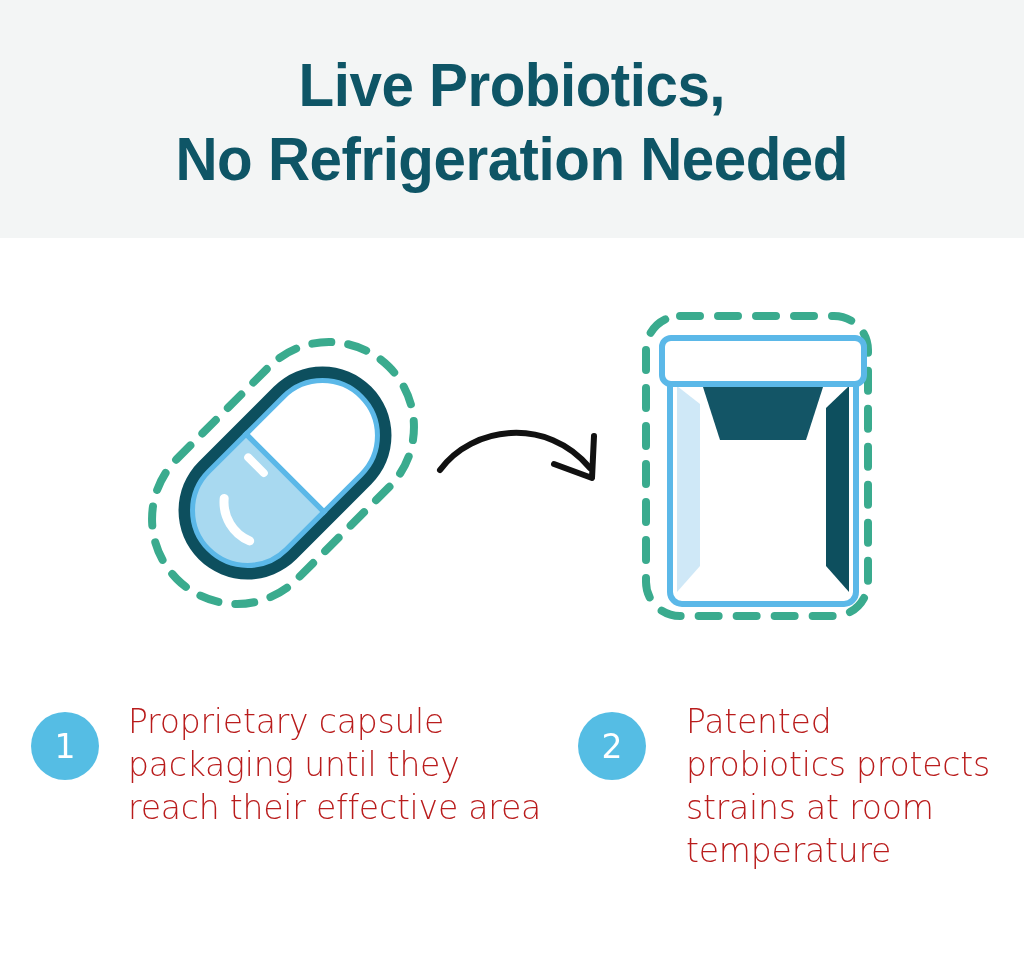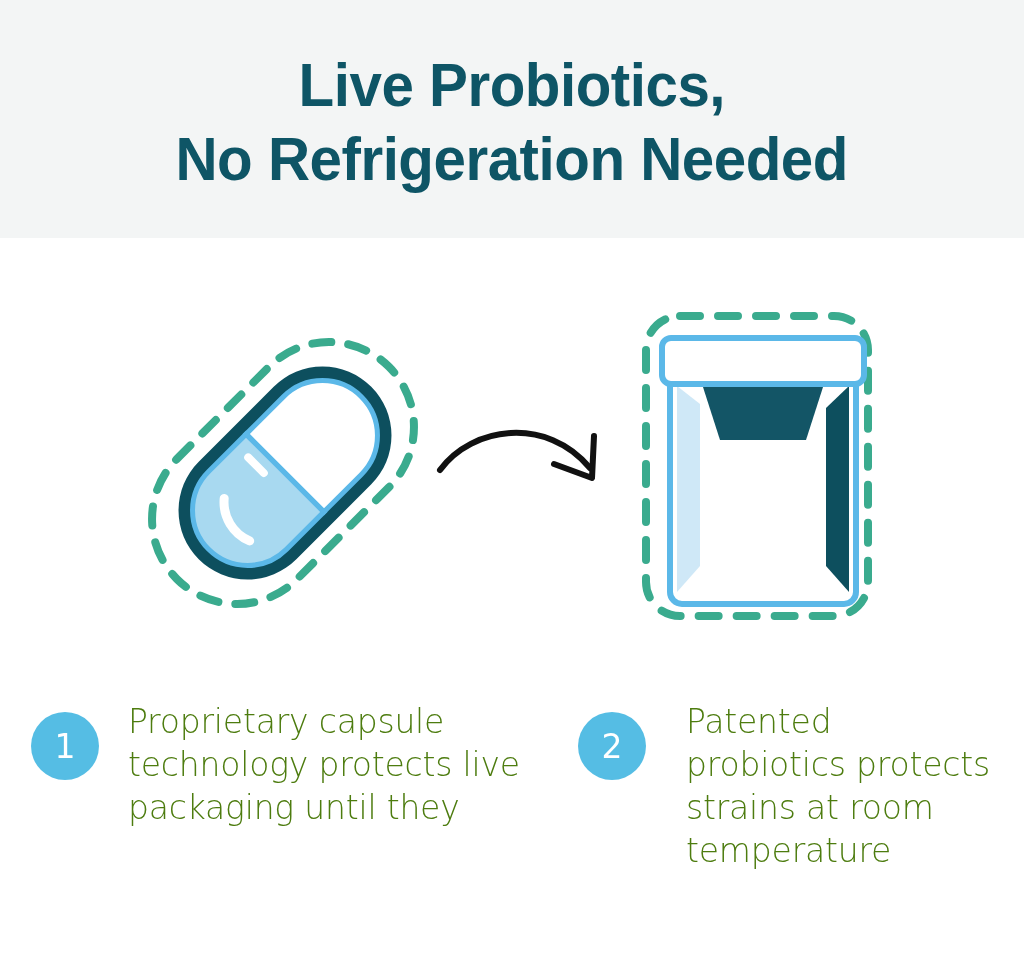--- a/index.html
+++ b/index.html
@@ -108,21 +108,21 @@
     align-items: center;
     justify-content: center;
     font-size: 33px;
     line-height: 1;
     font-weight: 400;
     margin-top: 12px;
     font-family: "DejaVu Sans", sans-serif;
   }
   .feature-text {
     margin-left: 29px;
-    color: #4d7c0f;
+    color: #b91c1c;
     font-size: 33px;
     line-height: 43px;
     font-weight: 300;
     font-family: "DejaVu Sans", sans-serif;
     letter-spacing: -0.2px;
   }
   .feature-2 .feature-text { margin-left: 40px; }
 
   svg { display: block; overflow: visible; }
 </style>
@@ -187,22 +187,22 @@
     </div>
 
   </div>
 
   <div class="features">
 
     <div class="feature feature-1">
       <div class="badge">1</div>
       <div class="feature-text">
         <div>Proprietary capsule</div>
-        <div>technology protects live</div>
         <div>packaging until they</div>
+        <div>reach their effective area</div>
       </div>
     </div>
 
     <div class="feature feature-2">
       <div class="badge">2</div>
       <div class="feature-text">
         <div>Patented</div>
         <div>probiotics protects</div>
         <div>strains at room</div>
         <div>temperature</div>

